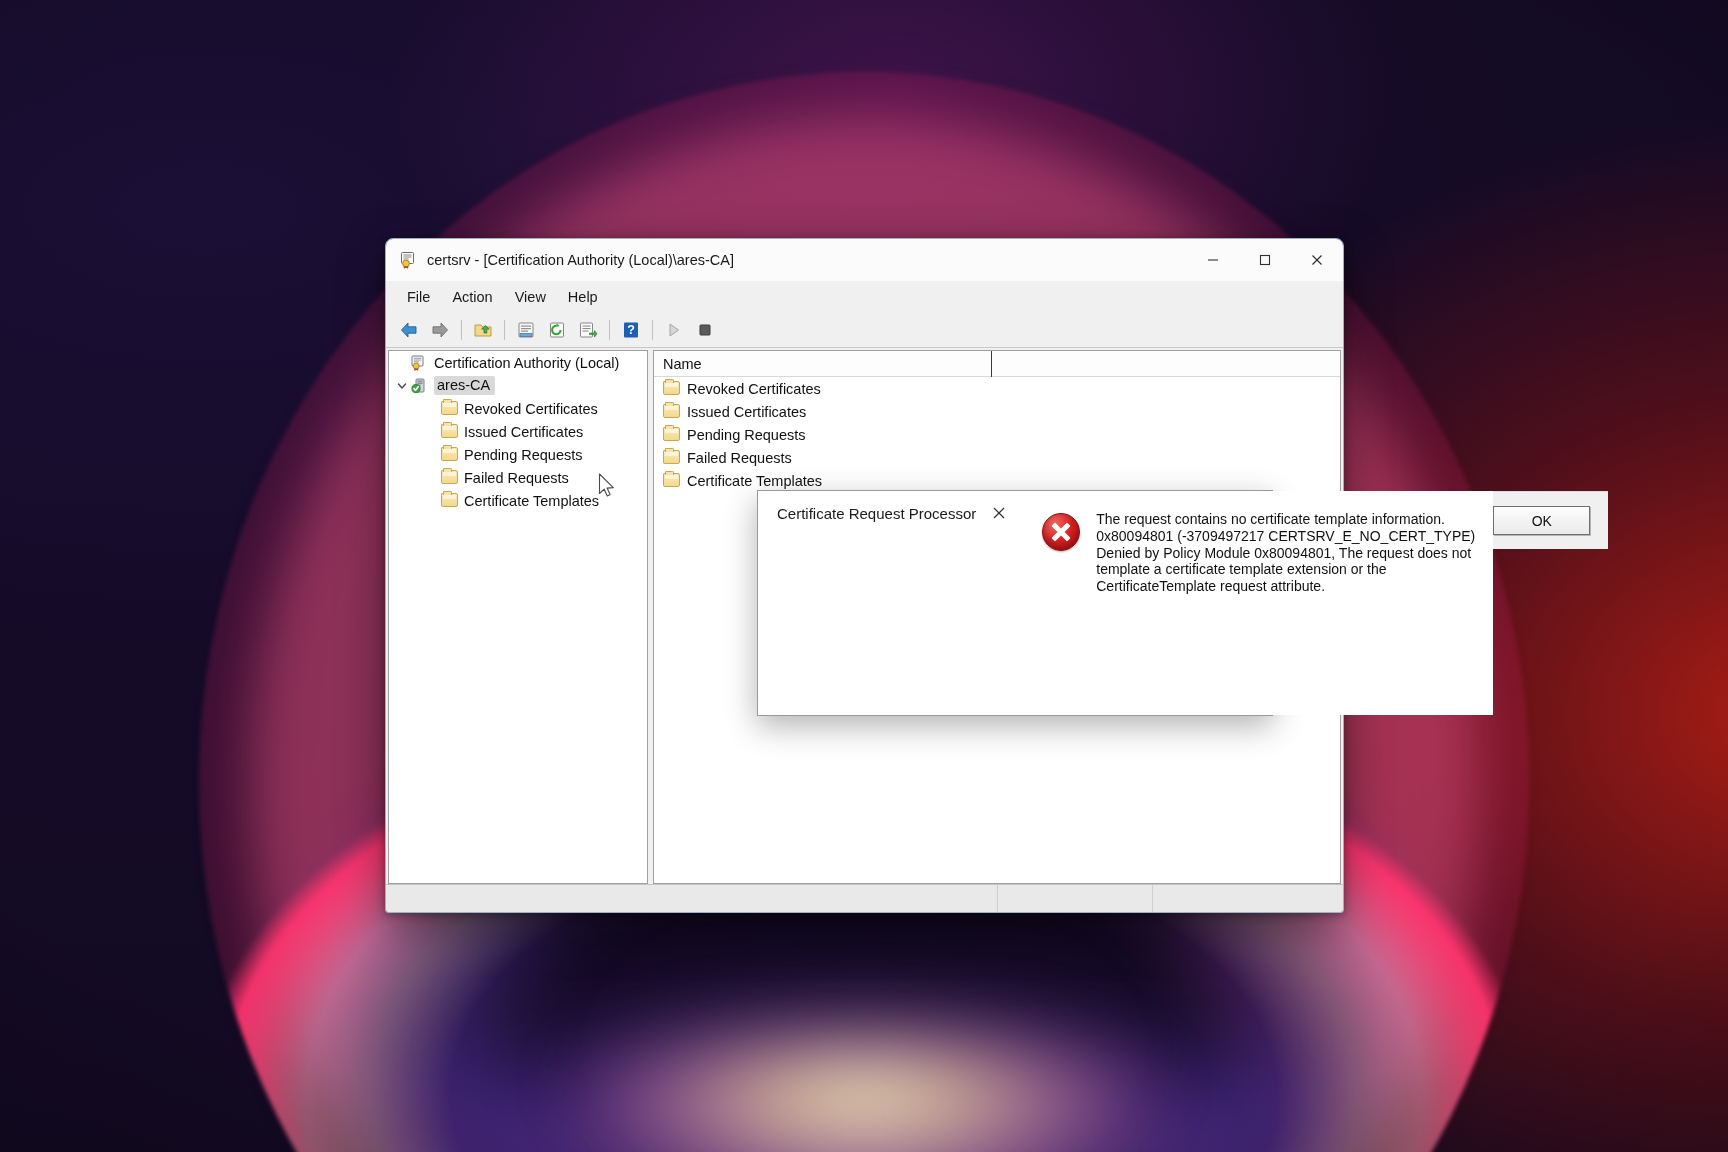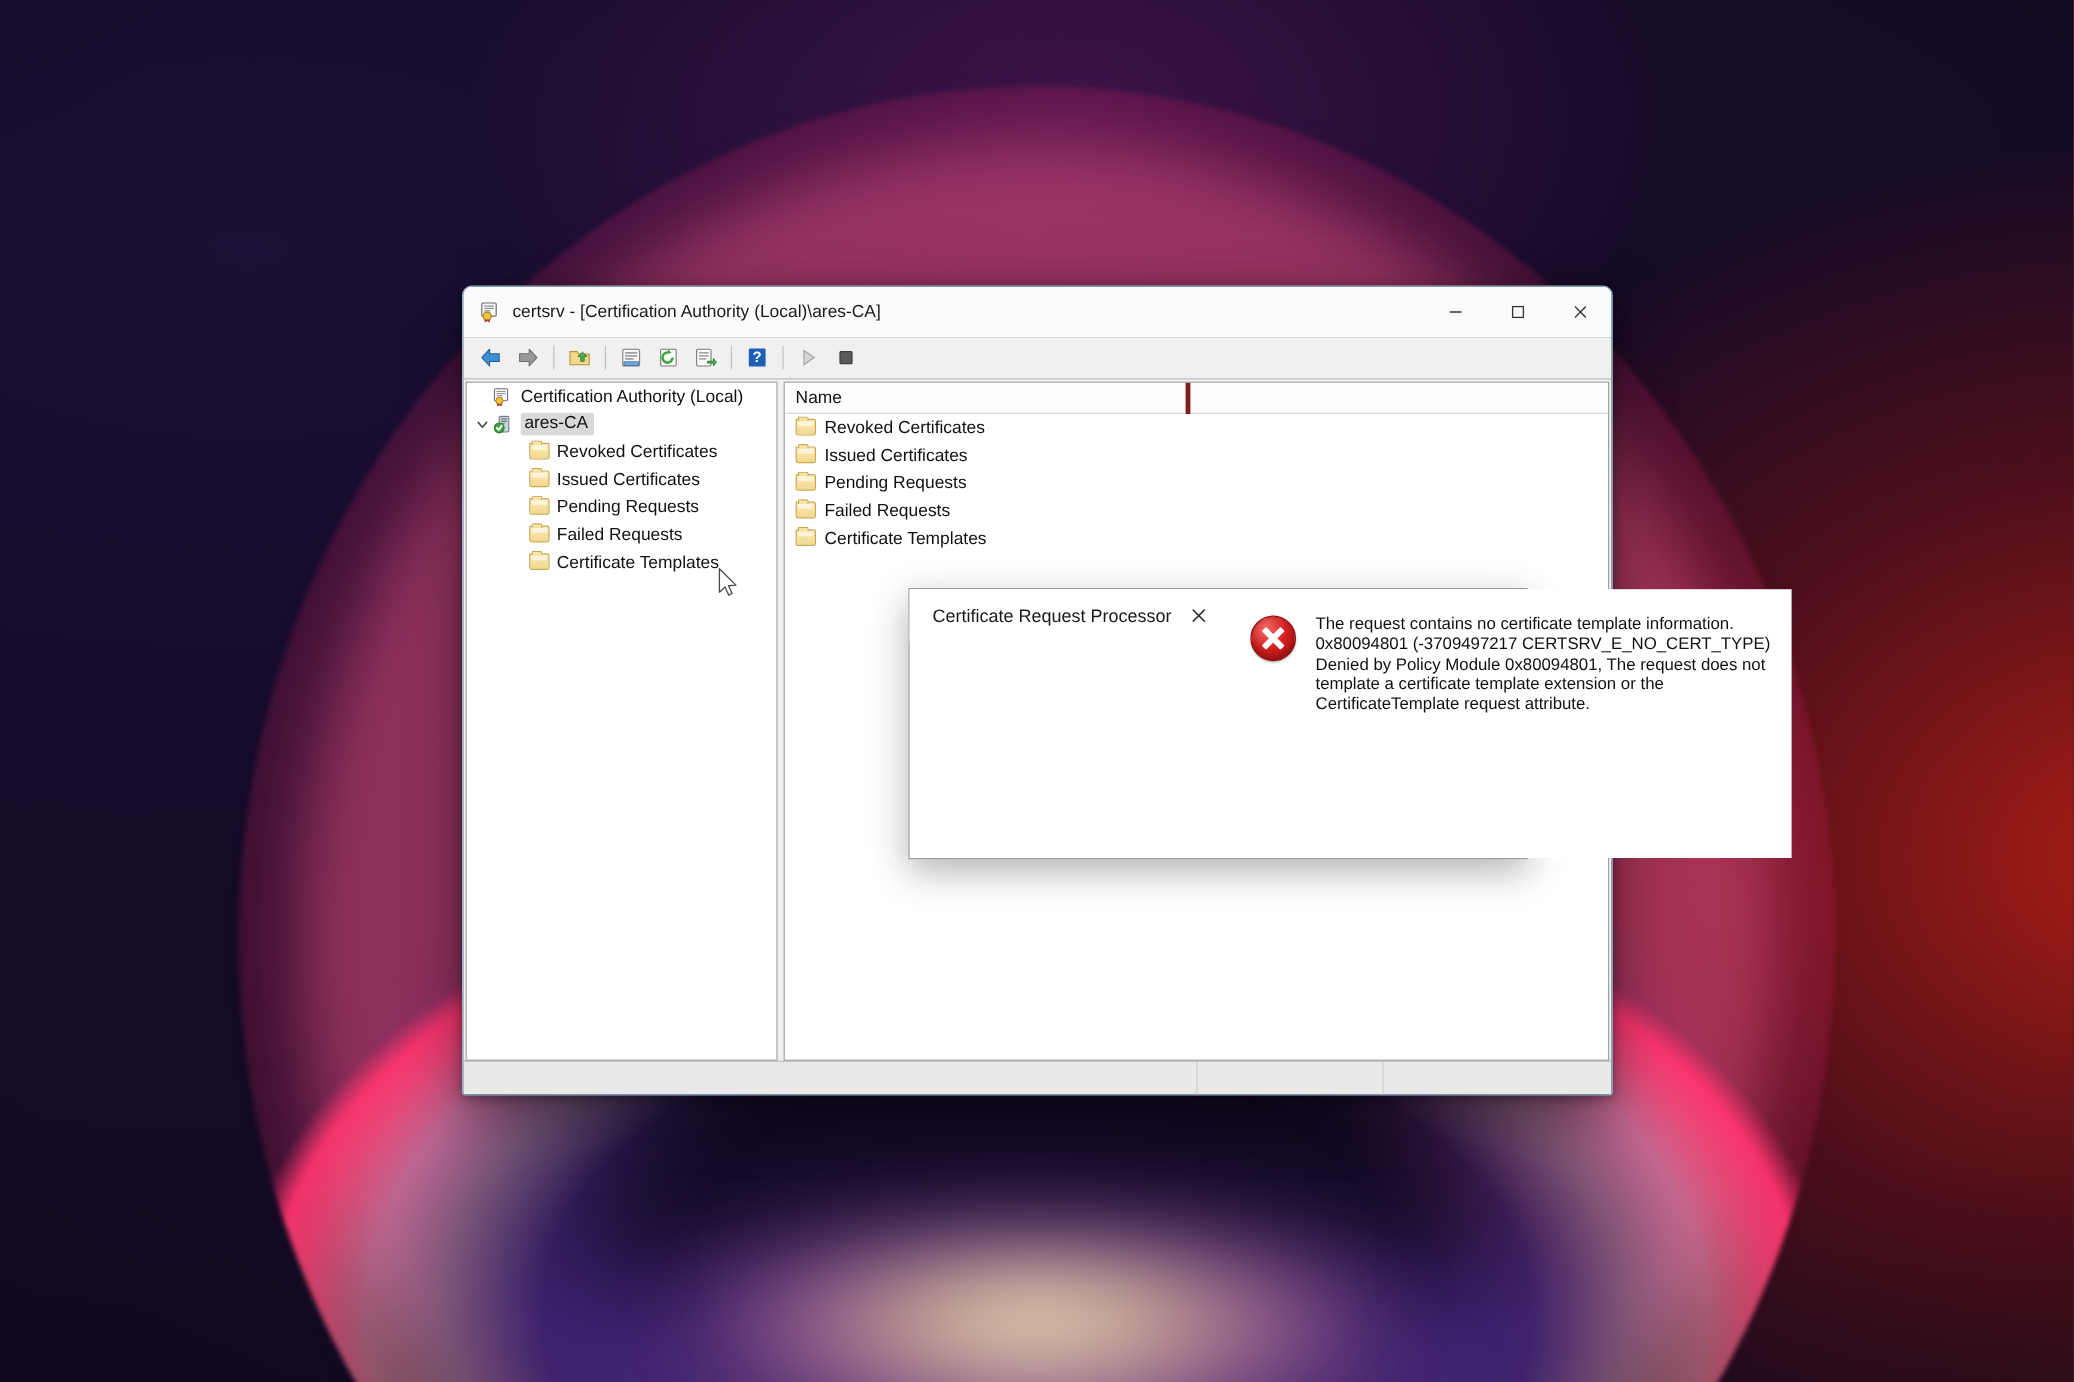--- a/index.html
+++ b/index.html
@@ -214,21 +214,21 @@
     height: 26px;
     background: #fdfdfd;
     border-bottom: 1px solid #d8d8d8;
     display: flex; align-items: center;
     position: relative;
   }
   .col-cell {
     font-size: 14.5px; color: #111;
     padding-left: 9px;
     height: 26px; display: flex; align-items: center;
-    border-right: 4px solid #7f1d1d;
+    border-right: 1px solid #7f1d1d;
   }
   .col-name { width: 338px; }
   .col-blank { flex: 1; border-right: none; }
 
   .list-row {
     display: flex; align-items: center;
     height: 23px; padding-left: 9px;
     font-size: 14.5px; color: #111;
     white-space: nowrap;
   }
@@ -386,20 +386,26 @@
       </div>
       <div class="cap-btn" id="cap-close">
         <svg width="12" height="12" viewBox="0 0 12 12">
             <line x1="1.5" y1="1.5" x2="10.5" y2="10.5" stroke="currentColor" stroke-width="1.15"></line>
             <line x1="10.5" y1="1.5" x2="1.5" y2="10.5" stroke="currentColor" stroke-width="1.15"></line>
           </svg>
       </div>
     </div>
   </div>
 
+  <div id="menubar">
+    <div class="menu-item">File</div>
+    <div class="menu-item">Action</div>
+    <div class="menu-item">View</div>
+    <div class="menu-item">Help</div>
+  </div>
 
   <div id="toolbar">
     <div class="tb-btn">
       <svg width="20" height="18" viewBox="0 0 20 18">
         <path d="M9 2 L2.5 9 L9 16 L9 12.2 L17 12.2 L17 5.8 L9 5.8 Z" fill="#3d8fd1" stroke="#235f93" stroke-width="0.9" stroke-linejoin="round"></path>
       </svg>
     </div>
     <div class="tb-btn">
       <svg width="20" height="18" viewBox="0 0 20 18">
         <path d="M11 2 L17.5 9 L11 16 L11 12.2 L3 12.2 L3 5.8 L11 5.8 Z" fill="#9a9a9a" stroke="#6d6d6d" stroke-width="0.9" stroke-linejoin="round"></path>
@@ -590,19 +596,22 @@
     <div id="dlg-icon"></div>
     <div id="dlg-msg">
       <div>The request contains no certificate template information.</div>
       <div>0x80094801 (-3709497217 CERTSRV_E_NO_CERT_TYPE)</div>
       <div>Denied by Policy Module  0x80094801, The request does not</div>
       <div>template a certificate template extension or the</div>
       <div>CertificateTemplate request attribute.</div>
     </div>
   </div>
 
+  <div id="dlg-footer">
+    <div id="ok-btn">OK</div>
+  </div>
 </div>
 
 <div id="cursor" style="left: 598px; top: 473px;">
   <svg width="20" height="28" viewBox="0 0 20 28">
     <path d="M1.5 1 L1.5 20.5 L6.2 16.2 L9.3 23 L12.1 21.6 L9.1 15.1 L15.3 14.6 Z" fill="#ffffff" stroke="#4a4a4a" stroke-width="1.1" stroke-linejoin="round"></path>
   </svg>
 </div>
 
 </body></html>

